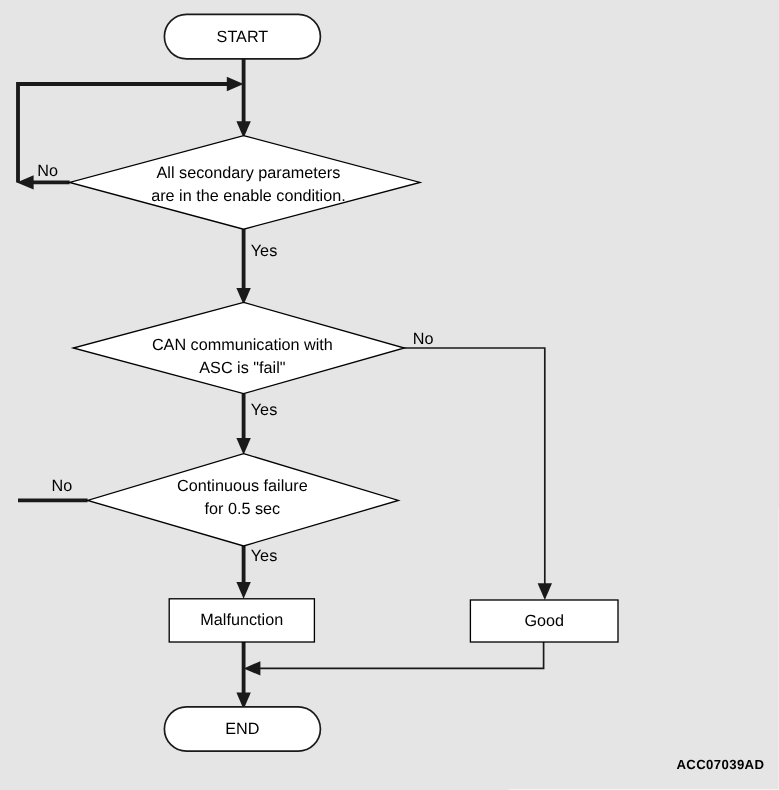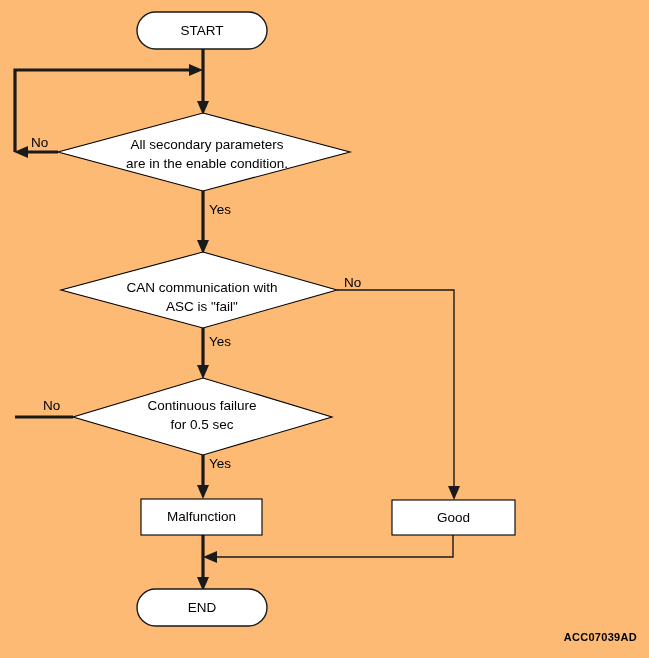--- a/index.html
+++ b/index.html
@@ -7,21 +7,21 @@
     padding: 0;
     background: #ffffff;
   }
   body {
     font-family: "Liberation Sans", sans-serif;
   }
   #page {
     position: relative;
     width: 649px;
     height: 658px;
-    background: #fdba74;
+    background: #e5e5e5;
     overflow: hidden;
   }
   #flow-svg {
     position: absolute;
     left: 0;
     top: 0;
     width: 649px;
     height: 658px;
   }
   .node-text {

